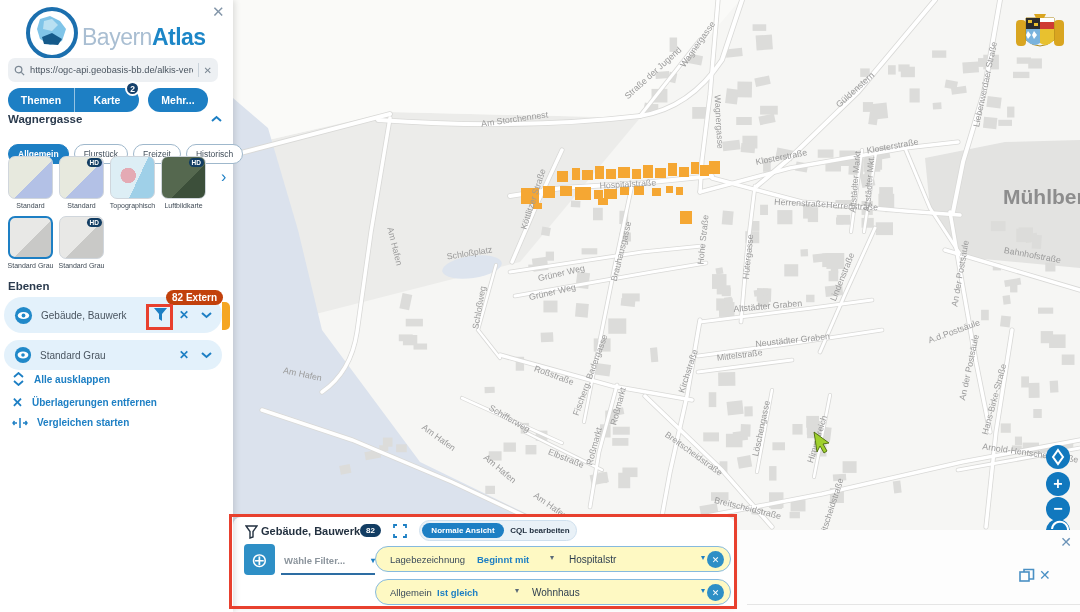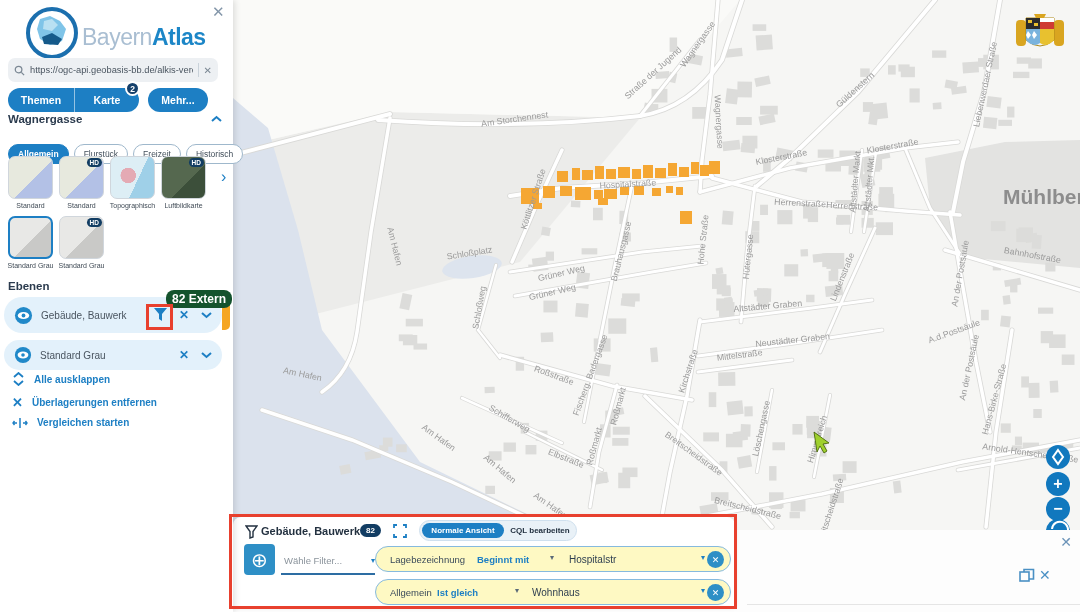--- a/index.html
+++ b/index.html
@@ -37,42 +37,42 @@
          border:1px solid #d0d6dc;overflow:hidden;cursor:pointer;}
   .thumb.sel{border:2px solid #1d7fc4;}
   .thumb .hd{position:absolute;right:1px;top:1px;background:#123d63;color:#fff;font-size:6.5px;
              font-weight:bold;border-radius:5px;padding:1px 3px;}
   .thumblabel{position:absolute;width:51px;text-align:center;font-size:7px;color:#3f4a55;}
   .layerrow{left:4px;background:#e3f1fb;border-radius:18px;display:flex;align-items:center;
             box-sizing:border-box;padding:0 10px;}
   .layername{font-size:10px;color:#4a5560;flex:1;margin-left:8px;}
   .linkrow{left:12px;display:flex;align-items:center;gap:9px;color:#1d7fc4;font-weight:bold;
            font-size:10px;cursor:pointer;}
-  .extbadge{left:166px;top:290px;background:#14532d;color:#fff;font-size:12px;font-weight:bold;
+  .extbadge{left:166px;top:290px;background:#c2410c;color:#fff;font-size:10px;font-weight:bold;
             padding:2px 6px;border-radius:8px;z-index:3;}
   .orange-handle{left:222px;top:302px;width:8px;height:28px;background:#f5a623;
                  border-radius:0 5px 5px 0;z-index:2;}
   .redbox{border:3px solid #e8402e;box-sizing:border-box;z-index:40;pointer-events:none;}
   
   .bottomstrip{left:233px;top:530px;width:847px;height:82px;background:#fdfdfd;z-index:10;}
   .filtercard{left:233px;top:517px;width:502px;height:90px;background:#fff;z-index:20;
               border-radius:8px 8px 0 0;box-shadow:0 0 5px rgba(0,0,0,.15);}
   .fc-title{left:28px;top:8px;font-size:11px;font-weight:bold;color:#233140;}
   .fc-count{left:127px;top:7px;background:#123d63;color:#fff;font-size:8px;font-weight:bold;
             border-radius:8px;padding:2px 6px;}
   .toggle-wrap{left:186px;top:3px;width:158px;height:21px;background:#e9f1f7;border:1px solid #cfe0ee;
                border-radius:11px;box-sizing:border-box;}
   .toggle-on{left:2px;top:2px;width:82px;height:15px;background:#1d7fc4;border-radius:8px;color:#fff;
              font-weight:bold;font-size:8px;display:flex;align-items:center;justify-content:center;cursor:pointer;}
   .toggle-off{left:86px;top:2px;width:68px;height:15px;color:#233140;font-weight:bold;font-size:8px;
               display:flex;align-items:center;justify-content:center;cursor:pointer;}
   .plusbtn{left:11px;top:27px;width:31px;height:31px;background:#2e8fc6;border-radius:4px;color:#fff;
            font-size:20px;display:flex;align-items:center;justify-content:center;cursor:pointer;}
   .wahle{left:48px;top:30px;width:94px;height:28px;border-bottom:2px solid #2d6da3;box-sizing:border-box;
-         display:flex;align-items:center;cursor:pointer;}
+         display:flex;align-items:center;cursor:pointer;font-weight:bold;}
   .wahle .ph{font-size:9.5px;color:#8b949c;margin-left:3px;flex:1;}
   .fpill{left:142px;width:356px;height:26px;border:1.5px solid #86bade;border-radius:13px;
          box-sizing:border-box;background:#fef9c3;}
   .fpill .lab{position:absolute;top:7px;font-size:9.5px;color:#3a4a5a;}
   .fpill .op{position:absolute;top:7px;font-size:9.5px;font-weight:bold;color:#1d7fc4;cursor:pointer;}
   .fpill .val{position:absolute;top:7px;font-size:10px;color:#2d3e50;cursor:pointer;}
   .fpill .caret{position:absolute;top:6px;font-size:8px;cursor:pointer;}
   .fpill .xbtn{position:absolute;top:4px;width:17px;height:17px;border-radius:50%;background:#2e8fc6;
                color:#fff;font-size:9px;display:flex;align-items:center;justify-content:center;cursor:pointer;}
   .strip-icons{color:#4a90c4;}

